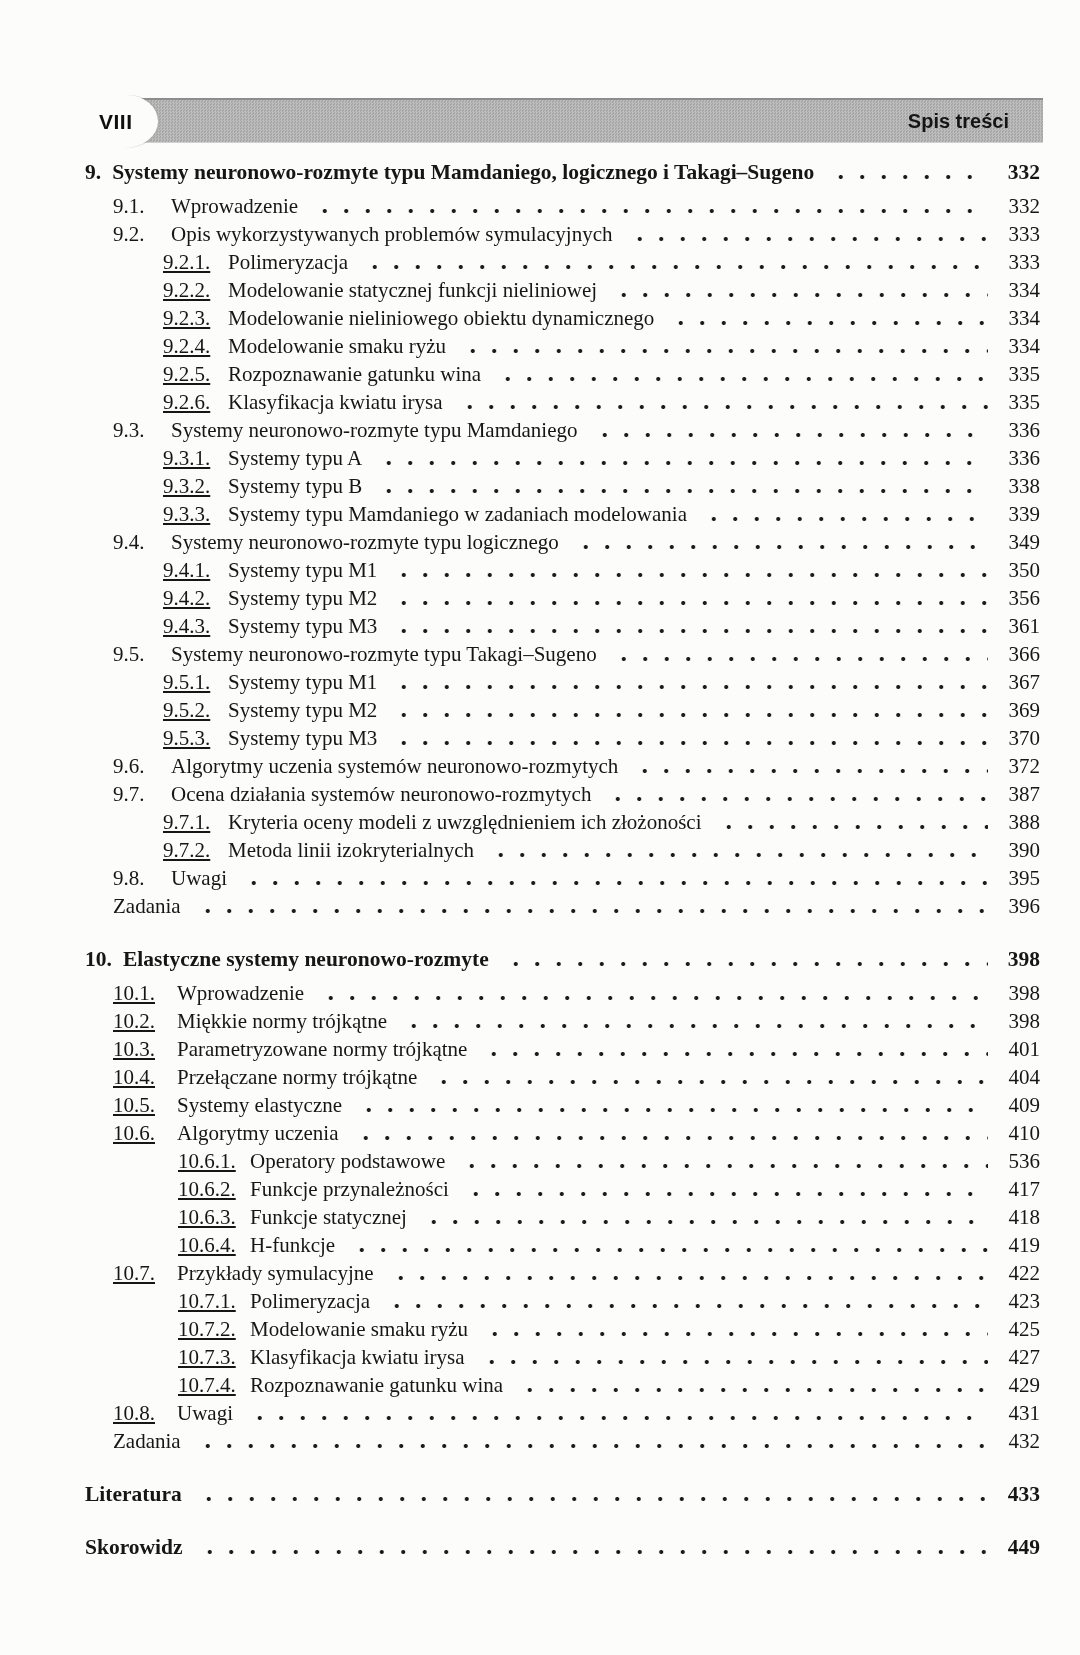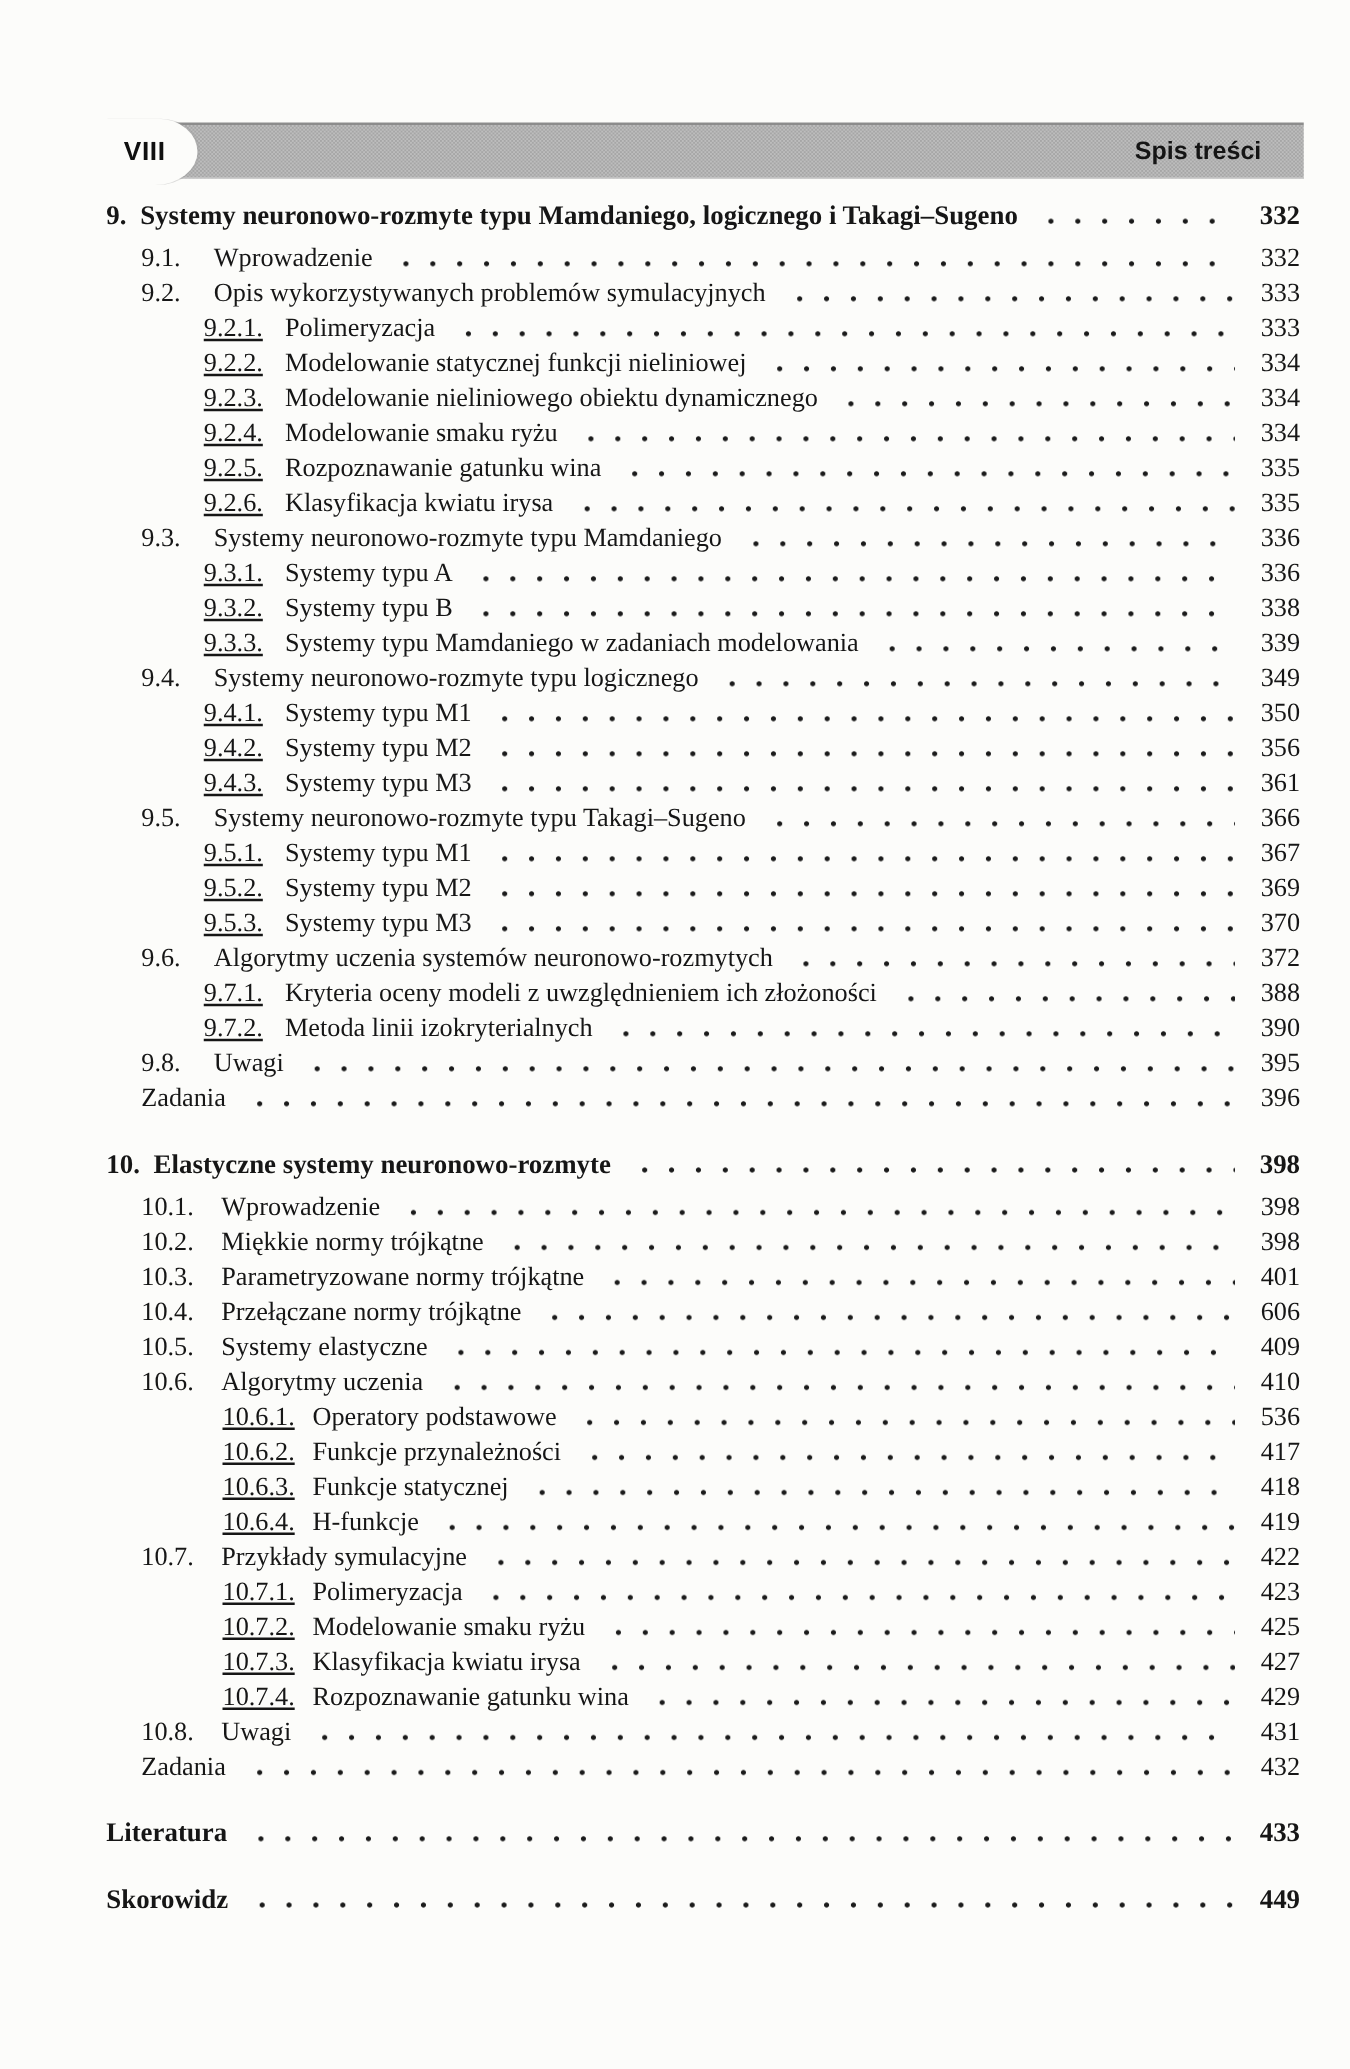--- a/index.html
+++ b/index.html
@@ -82,21 +82,21 @@
     flex:none; width:48px; text-align:right;
   }
 
   
   .row.l2 { padding-left:28px; }
   .row.l2 .num { width:58px; }
   .row.l3 { padding-left:78px; }
   .row.l3 .num { width:65px;text-decoration:underline; }
 
   
-  .sec-wide .row.l2 .num { width:64px; }
+  .sec-wide .row.l2 .num { width:64px;text-decoration:underline; }
   .sec-wide .row.l3 { padding-left:93px;align-items:flex-end; }
   .sec-wide .row.l3 .num { width:72px; }
 </style>
 </head>
 <body>
 
 <div class="page">
 
   <div class="header-bar">
     <div class="viii-badge">
@@ -232,20 +232,26 @@
     <span class="title">Systemy typu M3</span>
     <span class="leader"></span>
     <span class="page-num">370</span>
   </div>
         <div class="row l2">
     <span class="num">9.6.</span>
     <span class="title">Algorytmy uczenia systemów neuronowo-rozmytych</span>
     <span class="leader"></span>
     <span class="page-num">372</span>
   </div>
+        <div class="row l2">
+    <span class="num">9.7.</span>
+    <span class="title">Ocena działania systemów neuronowo-rozmytych</span>
+    <span class="leader"></span>
+    <span class="page-num">387</span>
+  </div>
         <div class="row l3">
     <span class="num">9.7.1.</span>
     <span class="title">Kryteria oceny modeli z uwzględnieniem ich złożoności</span>
     <span class="leader"></span>
     <span class="page-num">388</span>
   </div>
         <div class="row l3">
     <span class="num">9.7.2.</span>
     <span class="title">Metoda linii izokryterialnych</span>
     <span class="leader"></span>
@@ -286,21 +292,21 @@
         <div class="row l2">
     <span class="num">10.3.</span>
     <span class="title">Parametryzowane normy trójkątne</span>
     <span class="leader"></span>
     <span class="page-num">401</span>
   </div>
         <div class="row l2">
     <span class="num">10.4.</span>
     <span class="title">Przełączane normy trójkątne</span>
     <span class="leader"></span>
-    <span class="page-num">606</span>
+    <span class="page-num">404</span>
   </div>
         <div class="row l2">
     <span class="num">10.5.</span>
     <span class="title">Systemy elastyczne</span>
     <span class="leader"></span>
     <span class="page-num">409</span>
   </div>
         <div class="row l2">
     <span class="num">10.6.</span>
     <span class="title">Algorytmy uczenia</span>

